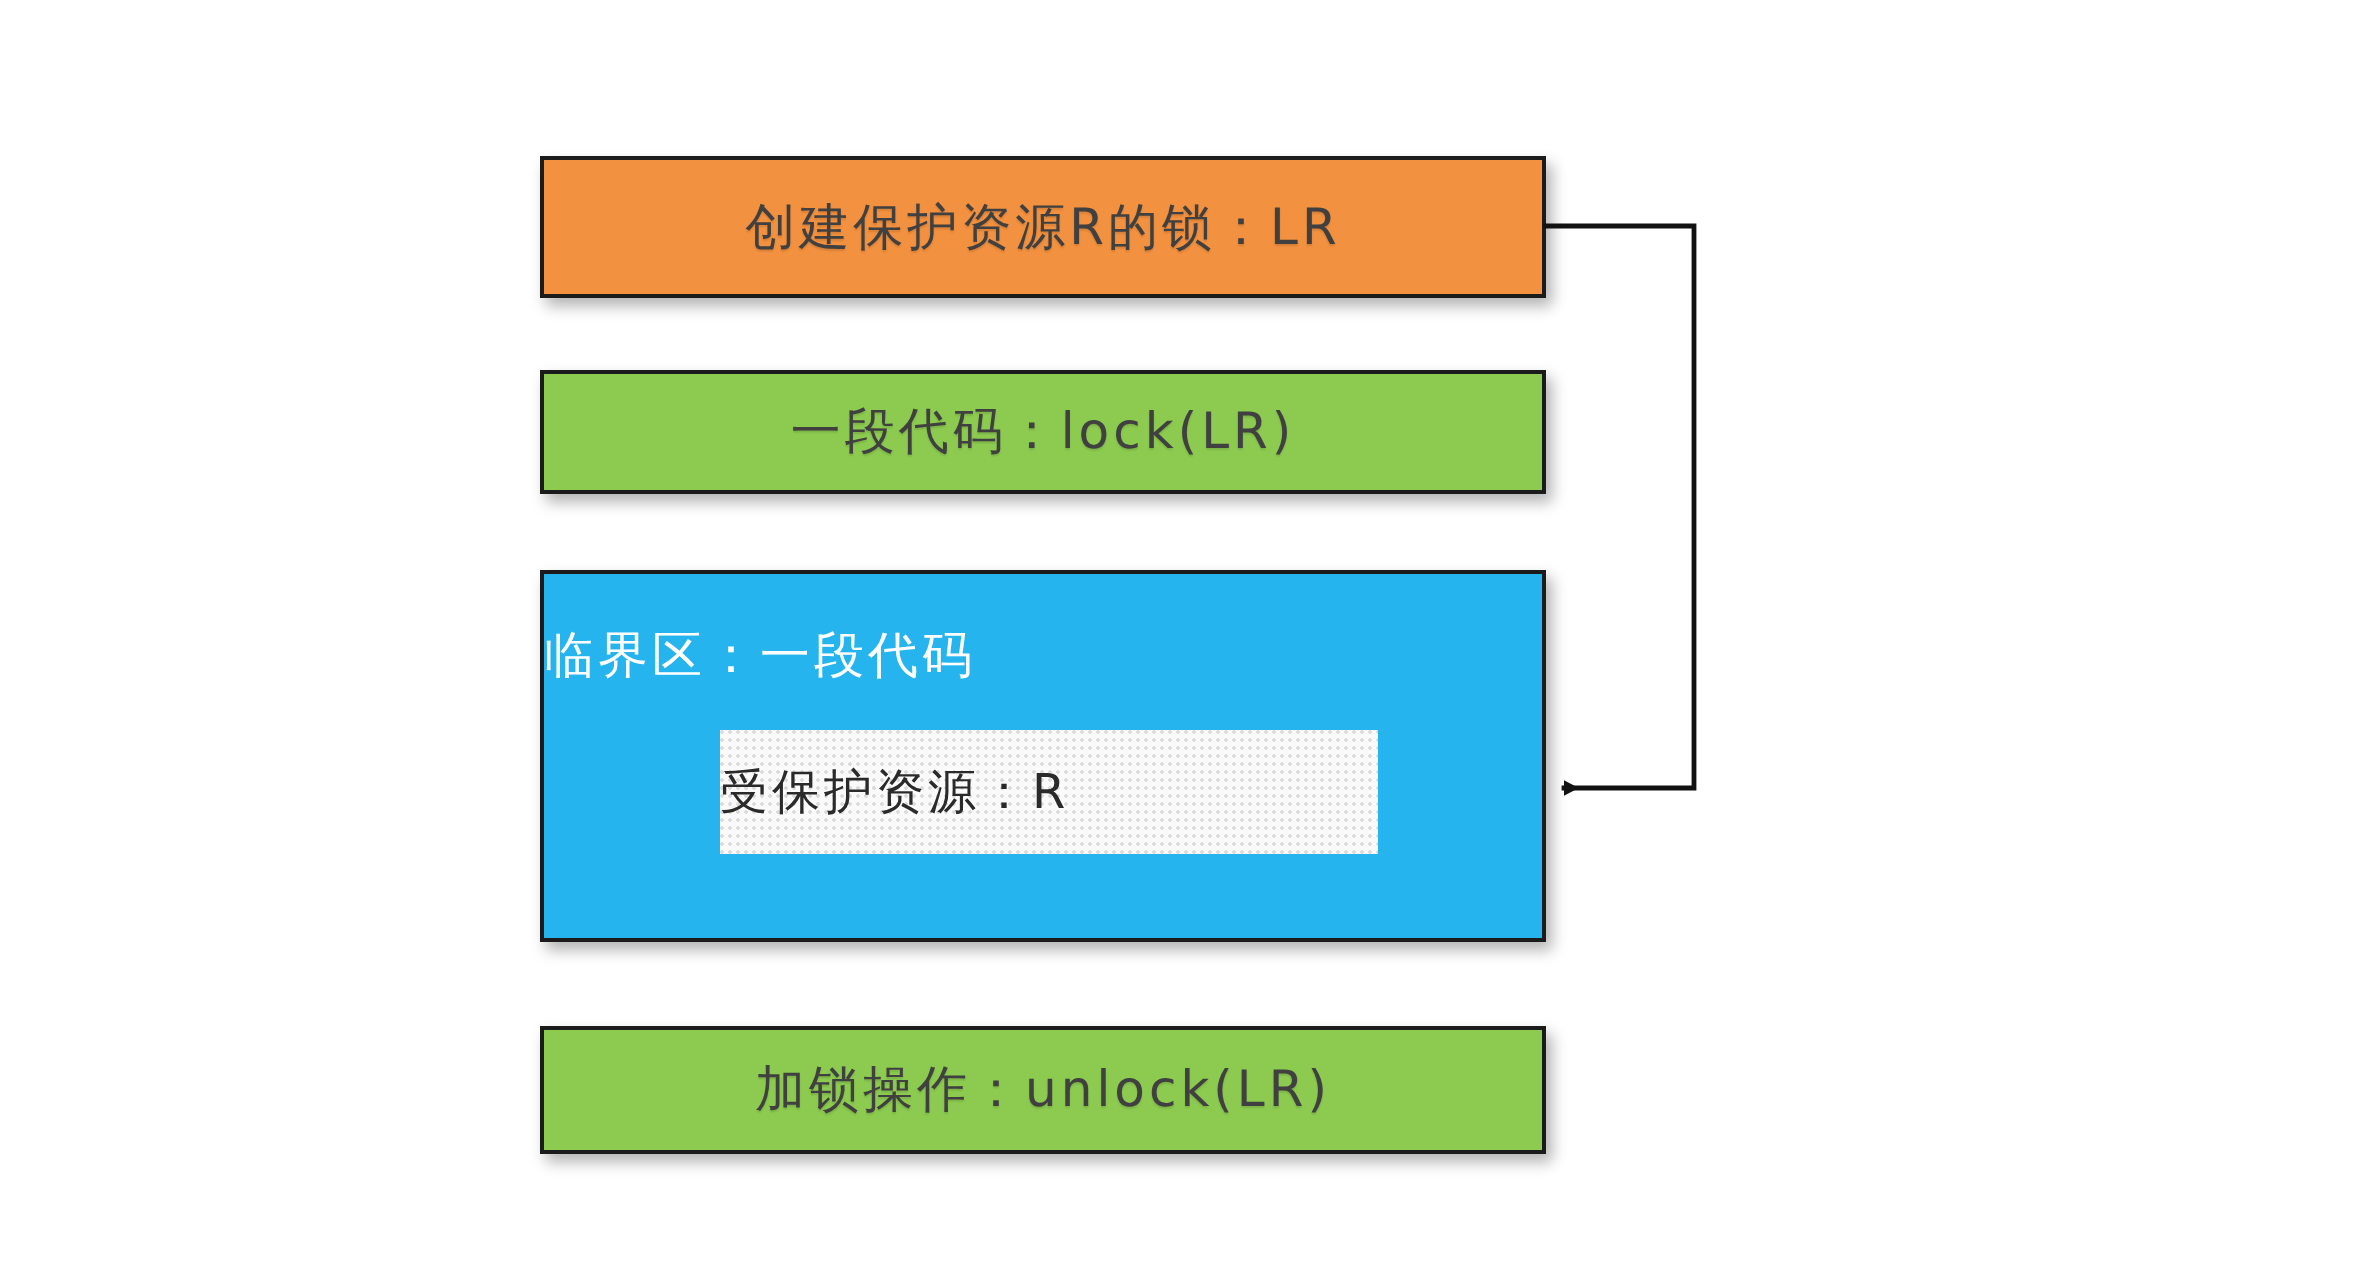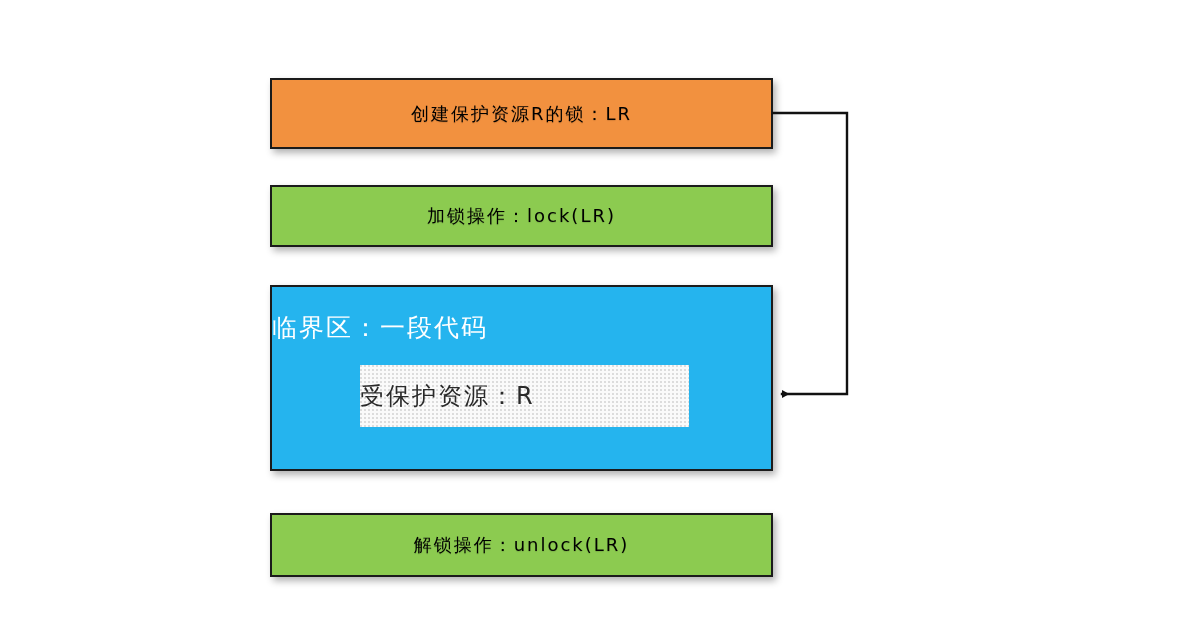--- a/index.html
+++ b/index.html
@@ -29,22 +29,22 @@
     position: absolute;
     box-sizing: border-box;
     border: 2px solid #1b1b1b;
     box-shadow: 3px 4px 7px rgba(0,0,0,0.30);
     display: flex;
     align-items: center;
     justify-content: center;
     text-align: center;
   }
   .flow-box .box-label {
-    color: #000000;
-    font-size: 18px;
+    color: #404040;
+    font-size: 25px;
     letter-spacing: 2px;
     line-height: 1.2;
     white-space: nowrap;
     text-shadow: 0 1px 1px rgba(0,0,0,0.12);
   }
 
   
   #box-create-lock {
     left: 270px;
     top: 78px;
@@ -124,33 +124,33 @@
 </head>
 <body>
 
 <div id="canvas">
 
   <div class="flow-box" id="box-create-lock">
     <span class="box-label">创建保护资源R的锁：LR</span>
   </div>
 
   <div class="flow-box" id="box-lock-op">
-    <span class="box-label">加锁操作：lock(LR)</span>
+    <span class="box-label">一段代码：lock(LR)</span>
   </div>
 
   <div class="flow-box" id="box-critical-section">
     <span class="cs-title">临界区：一段代码</span>
 
     <div id="box-protected-resource">
       <span class="pr-label">受保护资源：R</span>
     </div>
   </div>
 
   <div class="flow-box" id="box-unlock-op">
-    <span class="box-label">解锁操作：unlock(LR)</span>
+    <span class="box-label">加锁操作：unlock(LR)</span>
   </div>
 
   <svg id="connector-lock-to-resource" viewBox="0 0 110 320">
     <defs>
       <marker id="arrow-left-head" markerWidth="9" markerHeight="9" refX="8" refY="4.5" orient="auto" markerUnits="userSpaceOnUse">
         <path d="M8,0.6 L8,8.4 L0.6,4.5 Z" fill="#111111"></path>
       </marker>
     </defs>
     <path d="M 13 18 L 87 18 L 87 299 L 22 299" fill="none" stroke="#111111" stroke-width="2.4" stroke-linecap="square" stroke-linejoin="miter" marker-end="url(#arrow-left-head)"></path>
   </svg>

